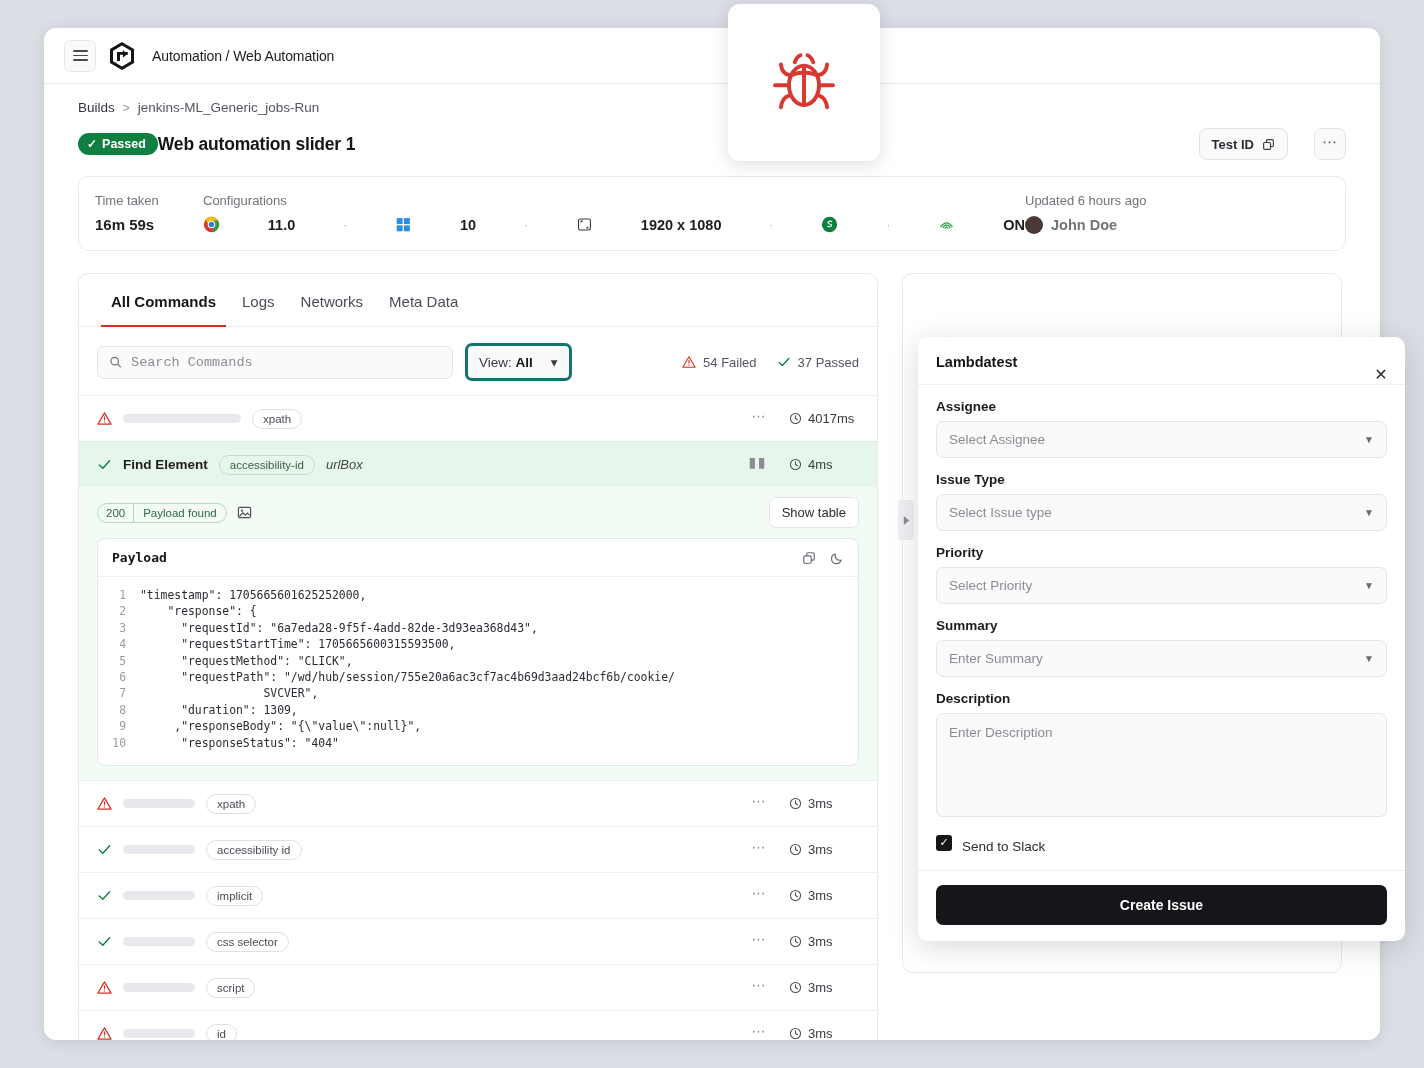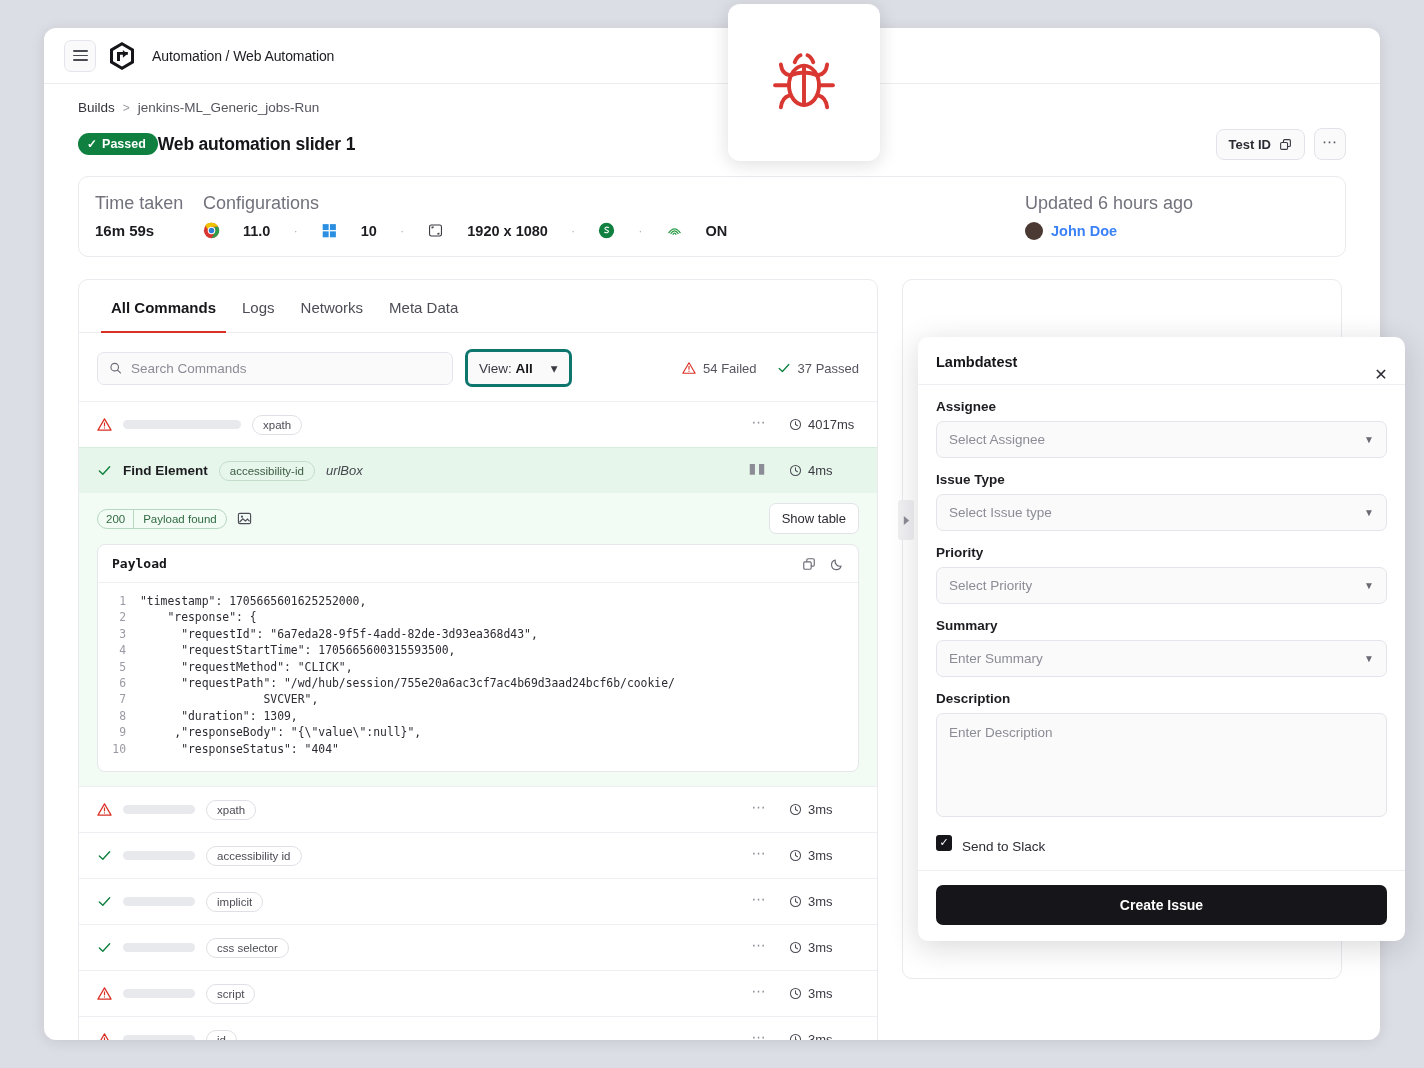--- a/index.html
+++ b/index.html
@@ -48,21 +48,21 @@
 
   .title-row { display: flex; align-items: center; margin-top: 13px; position: relative; }
   .badge-passed {
     display: inline-flex; align-items: center; gap: 5px;
     background: #0f8040; color: #fff;
     border-radius: 20px; padding: 4px 12px 4px 9px;
     font-size: 12.5px; font-weight: 600;
   }
   .badge-passed .tick { font-size: 12px; }
   .page-title { font-size: 17.5px; font-weight: 700; color: #16161a; letter-spacing: -0.2px;}
-  .title-actions { margin-left: auto; display: flex; align-items: center; gap: 9px; }
+  .title-actions { margin-left: auto; display: flex; gap: 26px; }
   .btn-testid {
     display: inline-flex; align-items: center; gap: 8px;
     border: 1px solid #e2e3e8; border-radius: 8px;
     background: #fafafb; padding: 7px 12px;
     font-size: 13px; font-weight: 600; color: #2b2b33; cursor: pointer;
   }
   .btn-more {
     width: 32px; height: 32px;
     border: 1px solid #e2e3e8; border-radius: 8px; background: #fafafb;
     display: flex; align-items: center; justify-content: center;
@@ -75,26 +75,26 @@
     margin-top: 16px;
     border: 1px solid #e9eaee; border-radius: 10px;
     padding: 16px 20px 16px 16px;
     display: flex; gap: 0px;
     background: #fff;
   }
   .meta-block { display: flex; flex-direction: column; gap: 8px; }
   .meta-block.time { width: 108px; }
   .meta-block.configs { flex: 1; }
   .meta-block.updated { width: 300px; }
-  .meta-label { font-size: 18px; color: #72727c; }
+  .meta-label { font-size: 13px; color: #72727c; }
   .meta-value { font-size: 15px; font-weight: 700; color: #1c1c21; }
-  .cfg-row { display: flex; align-items: center; gap: 23px; font-size: 14.5px; font-weight: 700; color: #1c1c21; }
+  .cfg-row { display: flex; align-items: center; gap: 7px; font-size: 14.5px; font-weight: 700; color: #1c1c21; justify-content: space-between; }
   .cfg-dot { color: #b6b6bf; font-weight: 400; font-size: 13px; }
   .ico { width: 17px; height: 17px; display:inline-block; flex-shrink: 0; }
-  .user-row { display: flex; align-items: center; gap: 8px; font-size: 14.5px; font-weight: 700; color: #3b82f6; }
+  .user-row { display: flex; align-items: center; gap: 8px; font-size: 14.5px; font-weight: 700; color: #737373; }
   .avatar { width: 18px; height: 18px; border-radius: 50%; background: #4b3a33; display:block; }
 
   
   .panels { display: flex; gap: 24px; margin-top: 22px; align-items: flex-start; }
   .left-panel {
     width: 800px;
     border: 1px solid #e9eaee; border-radius: 10px;
     background: #fff; overflow: hidden;
   }
   .right-panel {
@@ -116,21 +116,21 @@
   .filter-row { display: flex; align-items: center; gap: 12px; padding: 16px 18px 14px 18px; }
   .search-box {
     flex: 1; max-width: 356px;
     display: flex; align-items: center; gap: 9px;
     border: 1px solid #e4e5ea; border-radius: 7px;
     background: #fafafb; padding: 8px 11px;
   }
   .search-box input {
     border: none; outline: none; background: transparent;
     font-size: 13.5px; color: #33333b; width: 100%;
-    font-family: Liberation Sans, sans-serif;
+    font-family: Liberation Mono, monospace;
   }
   .search-box input::placeholder { color: #8c8c96; }
   .view-select {
     display: inline-flex; align-items: center; gap: 18px;
     border: 3px solid #0f766e; border-radius: 7px; background: #fafafb;
     padding: 8px 11px; font-size: 13.5px; color: #3a3a43; cursor: pointer;
   }
   .view-select b { font-weight: 700; color: #16161a; }
   .counts { margin-left: auto; display: flex; align-items: center; gap: 20px; font-size: 13px; color: #55555f; }
   .counts span { display: inline-flex; align-items: center; gap: 7px; }

